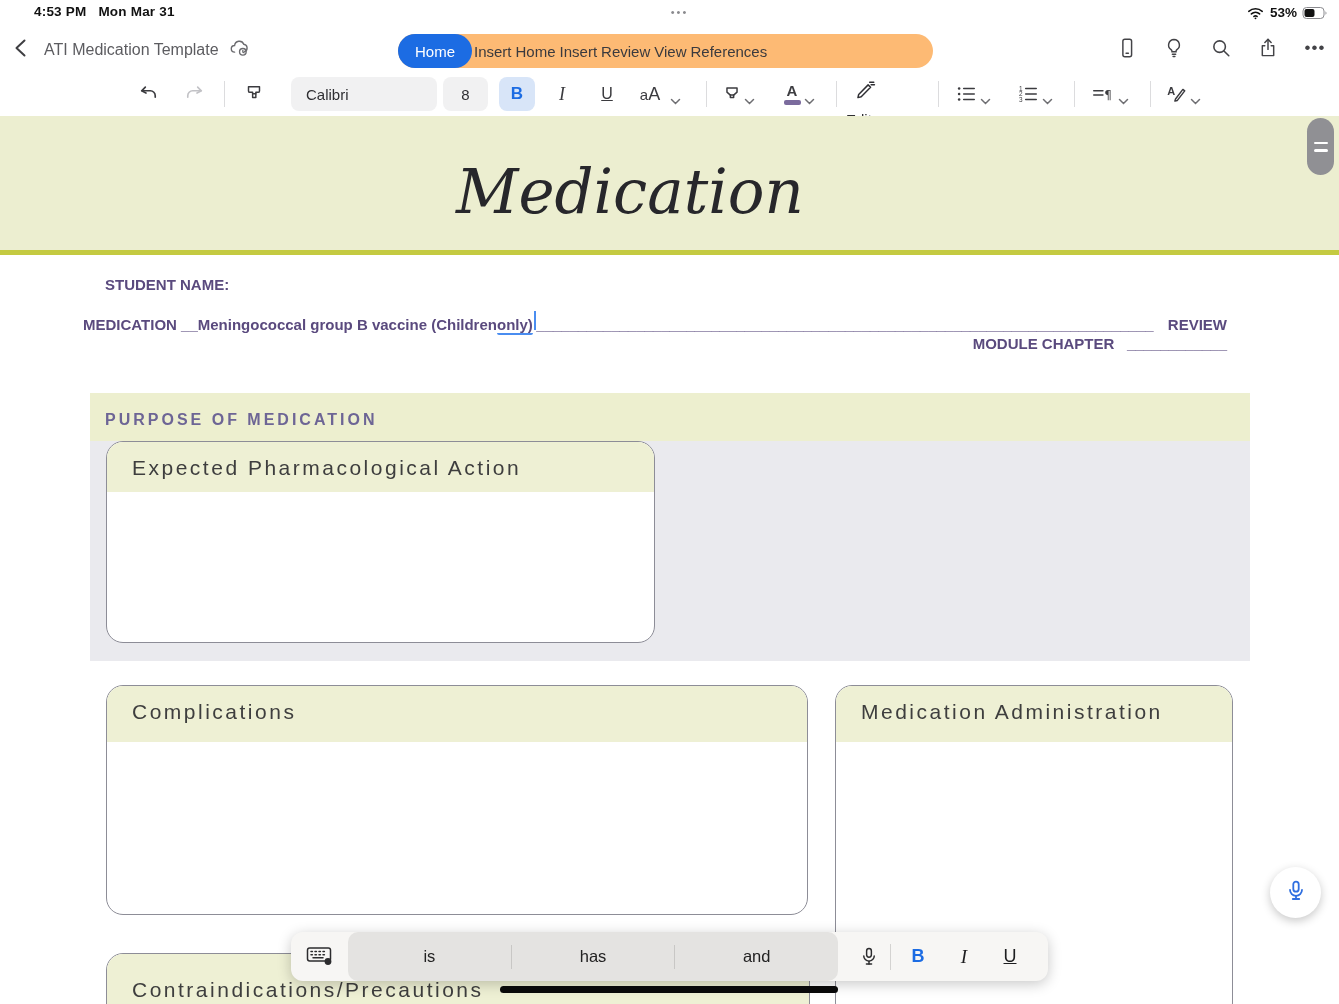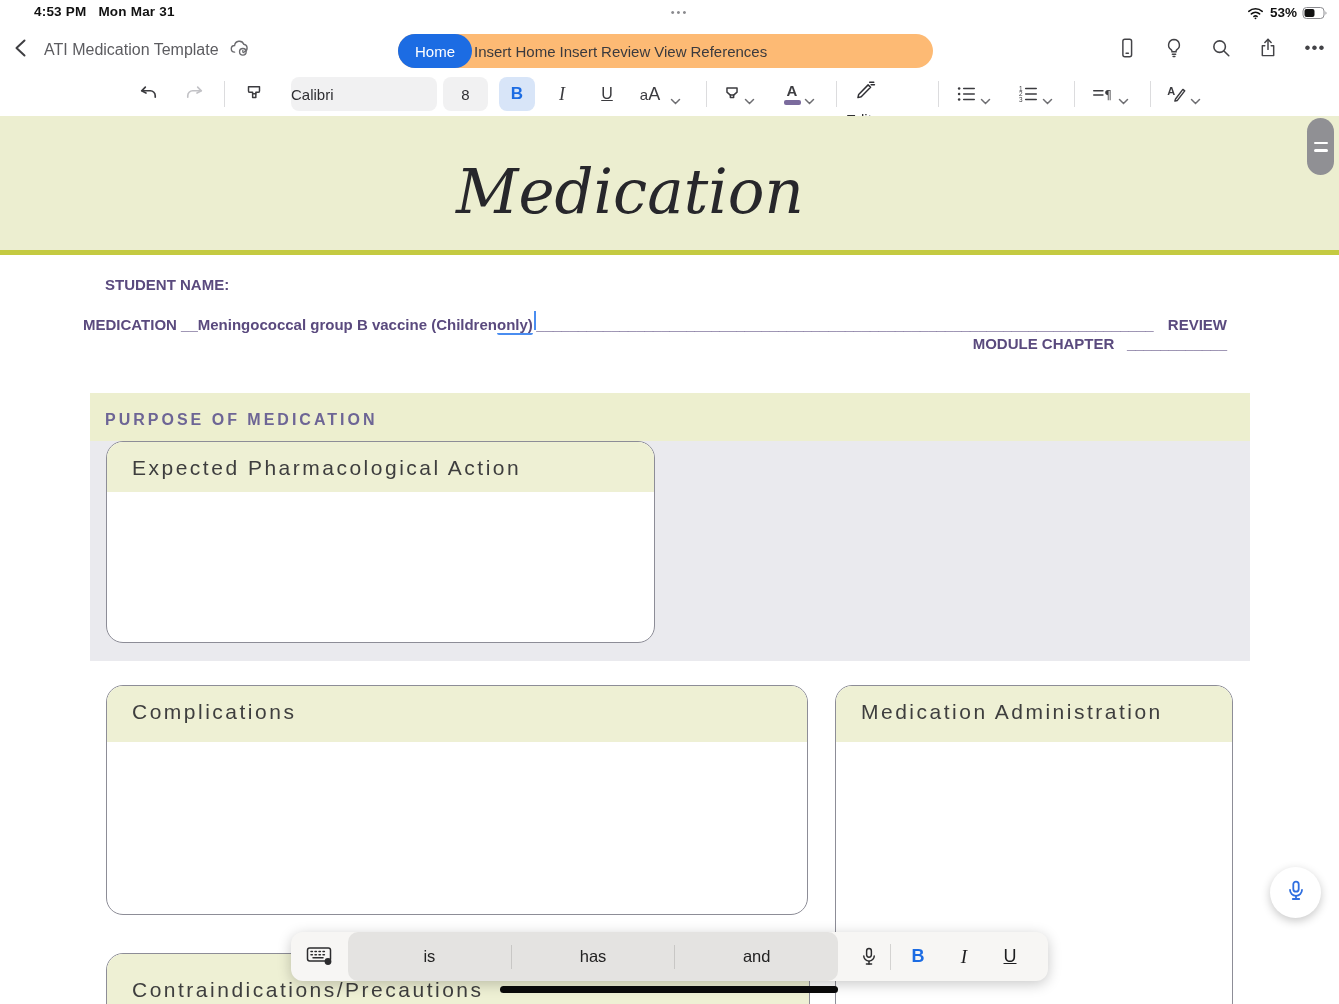--- a/index.html
+++ b/index.html
@@ -26,21 +26,21 @@
   .nav-icons { position:absolute; right:12px; top:11px; display:flex; align-items:center; gap:23px; color:#434347; }
   .nav-icons .icon { width:24px; height:24px; display:flex; align-items:center; justify-content:center; }
   .dots { font-size:17px; letter-spacing:1px; color:#434347; }
 
   
   .fmt-bar { position:absolute; top:72px; left:0; right:0; height:44px; background:#fff; }
   .fmt { position:absolute; top:7px; width:32px; height:30px; display:flex; align-items:center; justify-content:center; color:#3b3b3f; border-radius:6px; }
   .fmt.disabled { color:#c2c2c6; }
   .vdiv { position:absolute; top:9px; width:1px; height:26px; background:#dcdcde; }
   .field { position:absolute; top:5px; height:34px; background:#f1f1f2; border-radius:8px; display:flex; align-items:center; font-size:15px; color:#2f2f33; }
-  .font-field { left:291px; width:146px; }
+  .font-field { left:291px; width:146px; padding-left:15px; }
   .size-field { left:443px; width:45px; justify-content:center; }
   .b-btn { left:499px; width:36px; height:34px; top:5px; background:#d8e5f8; border-radius:8px; color:#1c6ce3; font-weight:bold; font-size:17px; }
   .i-btn { font-family:"Liberation Serif", serif; font-style:italic; font-size:18px; }
   .u-btn { font-size:16px; text-decoration:underline; }
   .aA { font-size:15px; letter-spacing:0; }
   .aA b { font-size:18px; font-weight:normal; }
   .chev { position:absolute; top:19px; width:11px; height:7px; color:#6e6e72; }
   .editor-btn { position:absolute; left:846px; top:7px; height:30px; display:flex; align-items:center; gap:7px; color:#2f2f33; font-size:15px;flex-direction:column; }
   .acolor { display:flex; flex-direction:column; align-items:center; line-height:1; }
   .acolor .letter { font-size:15px; font-weight:bold; color:#3d3d41; }

